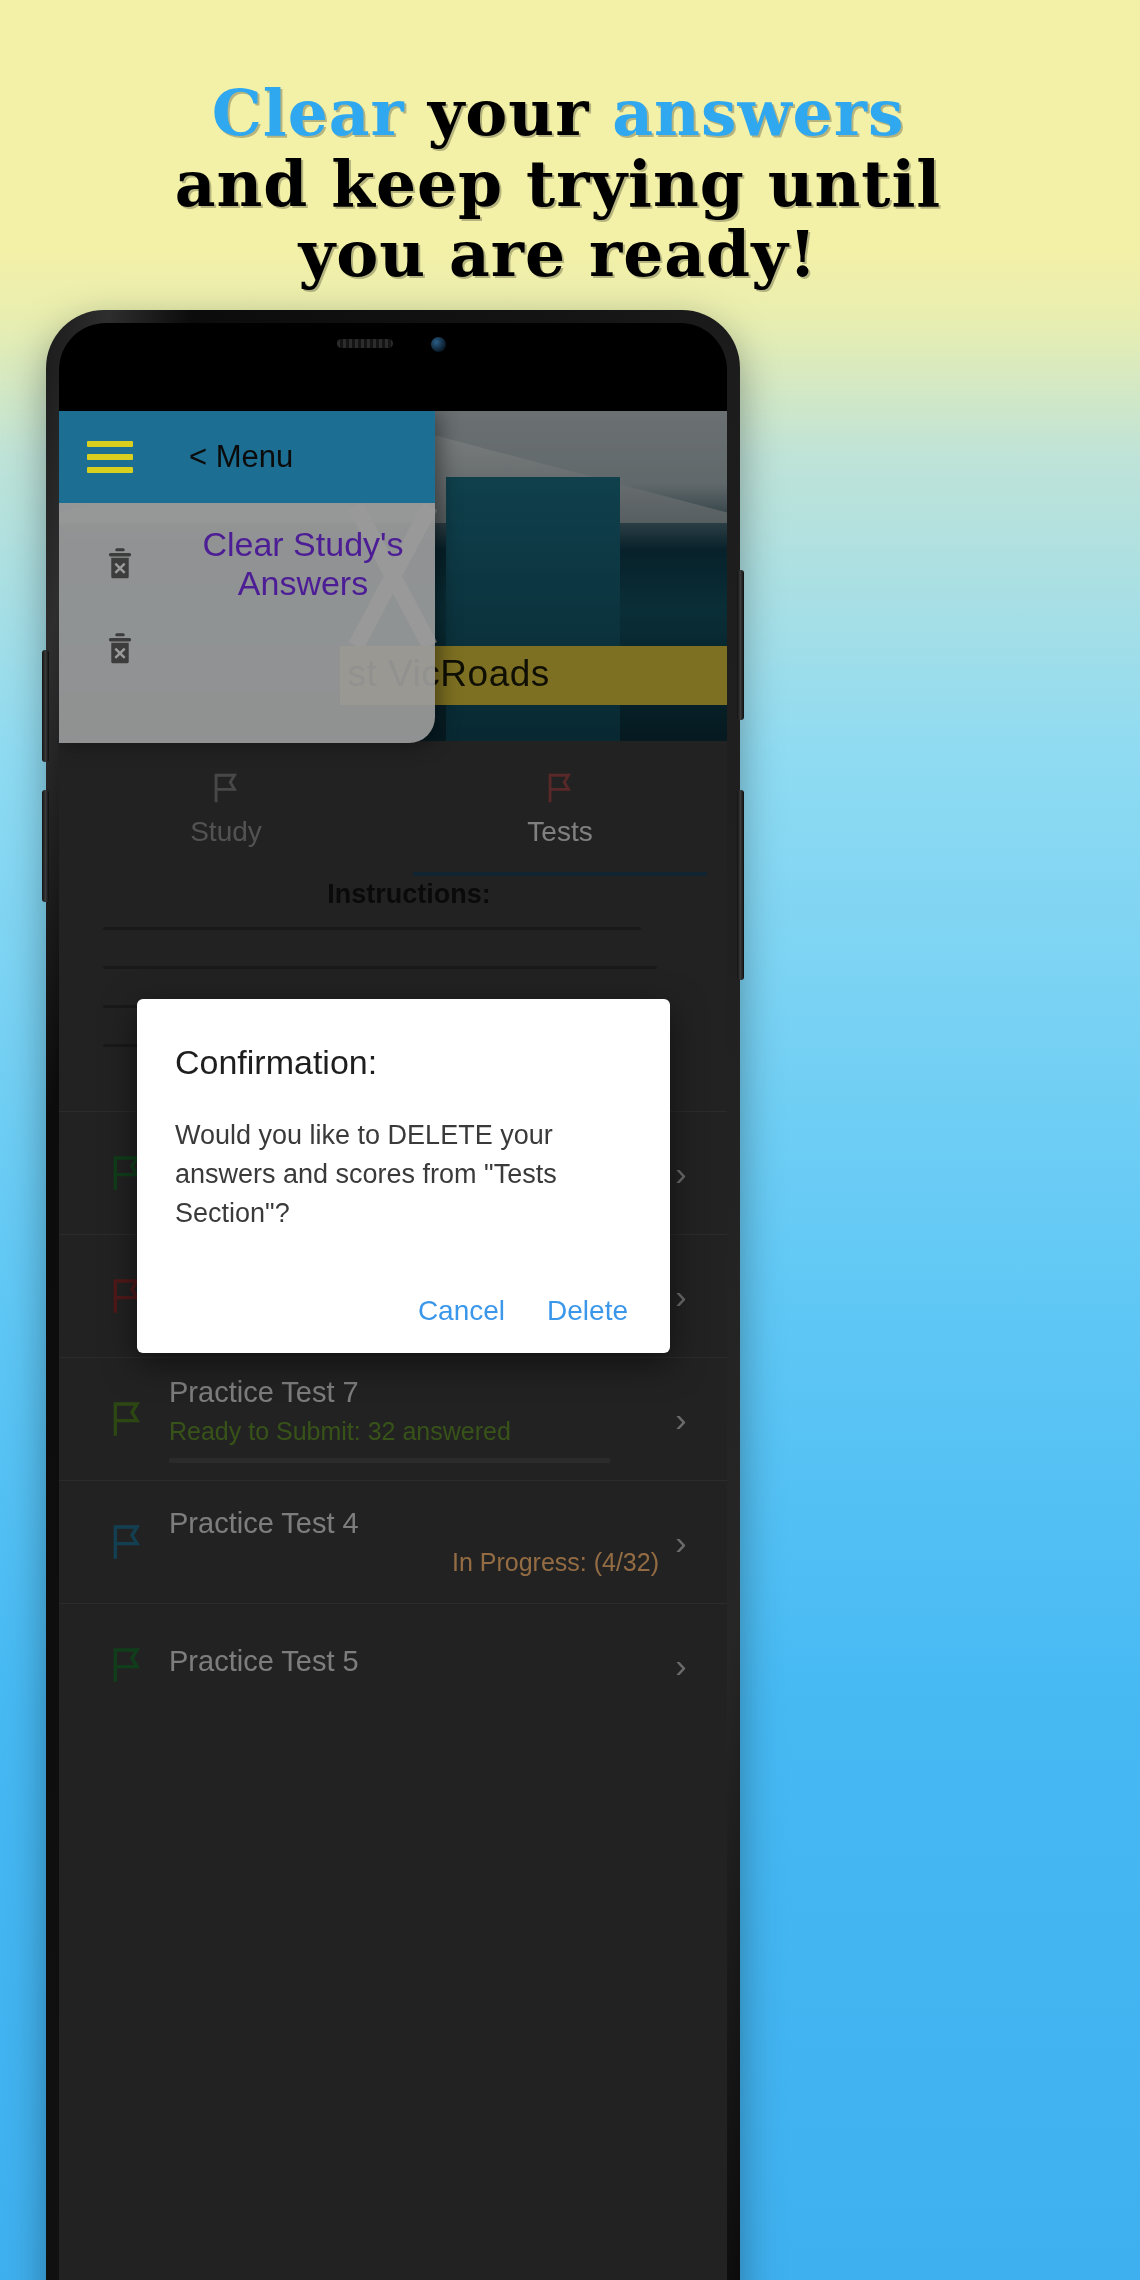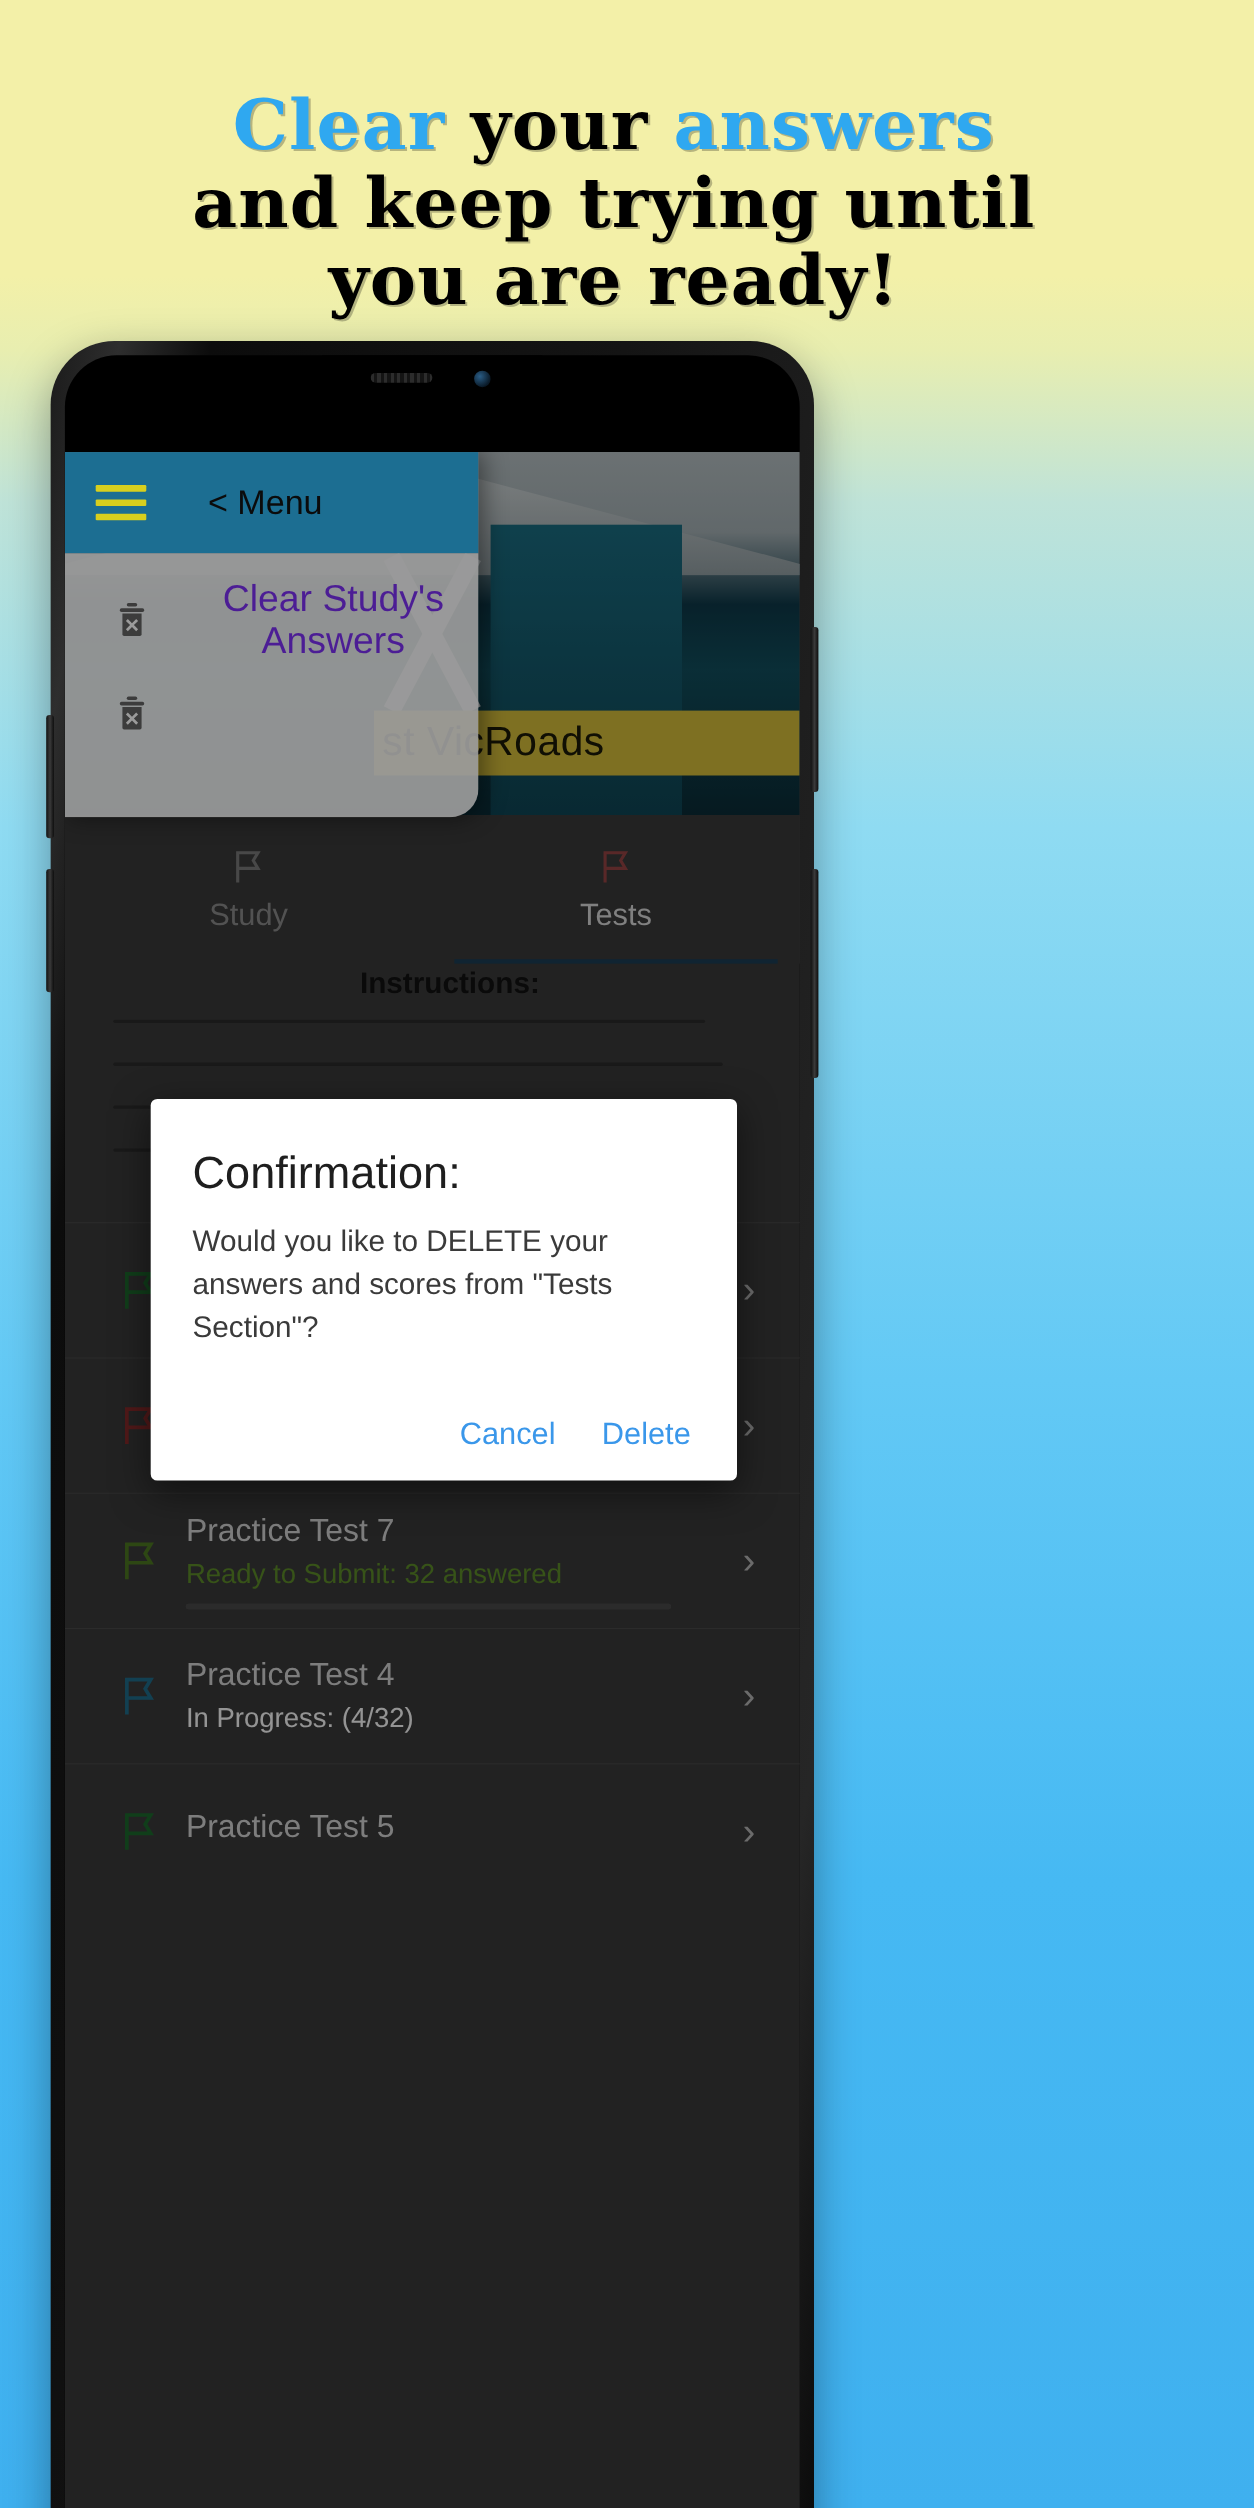--- a/index.html
+++ b/index.html
@@ -143,21 +143,21 @@
   }
   .trow .ico{ width:84px; flex:0 0 84px; display:flex; align-items:center; justify-content:center; }
   .trow .body{ flex:1; min-width:0; }
   .trow .ttitle{ font-size:29px; color:#d8d8d8; margin-bottom:8px; }
   .trow .tsub{ font-size:25px; }
   .trow .chev{ width:44px; flex:0 0 44px; text-align:center; color:#b9b9b9; font-size:34px; }
   .bar{ height:5px; background:#5a5a5a; margin-top:12px; border-radius:3px; position:relative; overflow:hidden; width:90%; }
   .bar > i{ display:block; height:100%; border-radius:3px; }
   .sub-fail{ color:#a13a3a; }
   .sub-ready{ color:#5f8f2a; }
-  .sub-prog{ color:#ffffff; }
+  .sub-prog{ color:#fdba74;text-align:right; }
 
   
   .scrim{
     position:absolute; inset:0; background:rgba(0,0,0,.42); z-index:20;
   }
   .drawer{
     position:absolute; left:0; top:0; width:376px; z-index:25;
     border-radius:0 0 26px 0; overflow:hidden;
     box-shadow:4px 0 22px rgba(0,0,0,.45);
     text-align:center;
@@ -172,21 +172,21 @@
   .ditem{ height:85px; display:flex; align-items:center; padding:0 0 0 22px; }
   .ditem .dico{ width:78px; flex:0 0 78px; display:flex; align-items:center; justify-content:center; }
   .ditem .dlabel{ font-size:34px; color:#4c1d95; margin-left:12px; }
 
   
   .dialog{
     position:absolute; left:78px; top:588px; width:533px; z-index:40;
     background:#fff; border-radius:6px; box-shadow:0 10px 34px rgba(0,0,0,.5);
     padding:44px 36px 26px 38px;
   }
-  .dlg-title{ font-size:41px; color:#1e1e1e; margin-bottom:19px; }
+  .dlg-title{ font-size:34px; color:#1e1e1e; margin-bottom:34px; }
   .dlg-text{ font-size:27px; color:#3a3a3a; line-height:1.45; }
   .dlg-actions{ display:flex; justify-content:flex-end; gap:42px; margin-top:62px; padding-right:6px; }
   .dlg-btn{ font-size:28px; color:#3a97ea; background:none; border:none; cursor:pointer; font-family:inherit; }
 </style>
 </head>
 <body>
 
 <div class="headline">
   <span class="ln"><span class="hl-blue">Clear</span><span> your </span><span class="hl-blue">answers</span></span>
   <span class="ln">and keep trying until</span>

